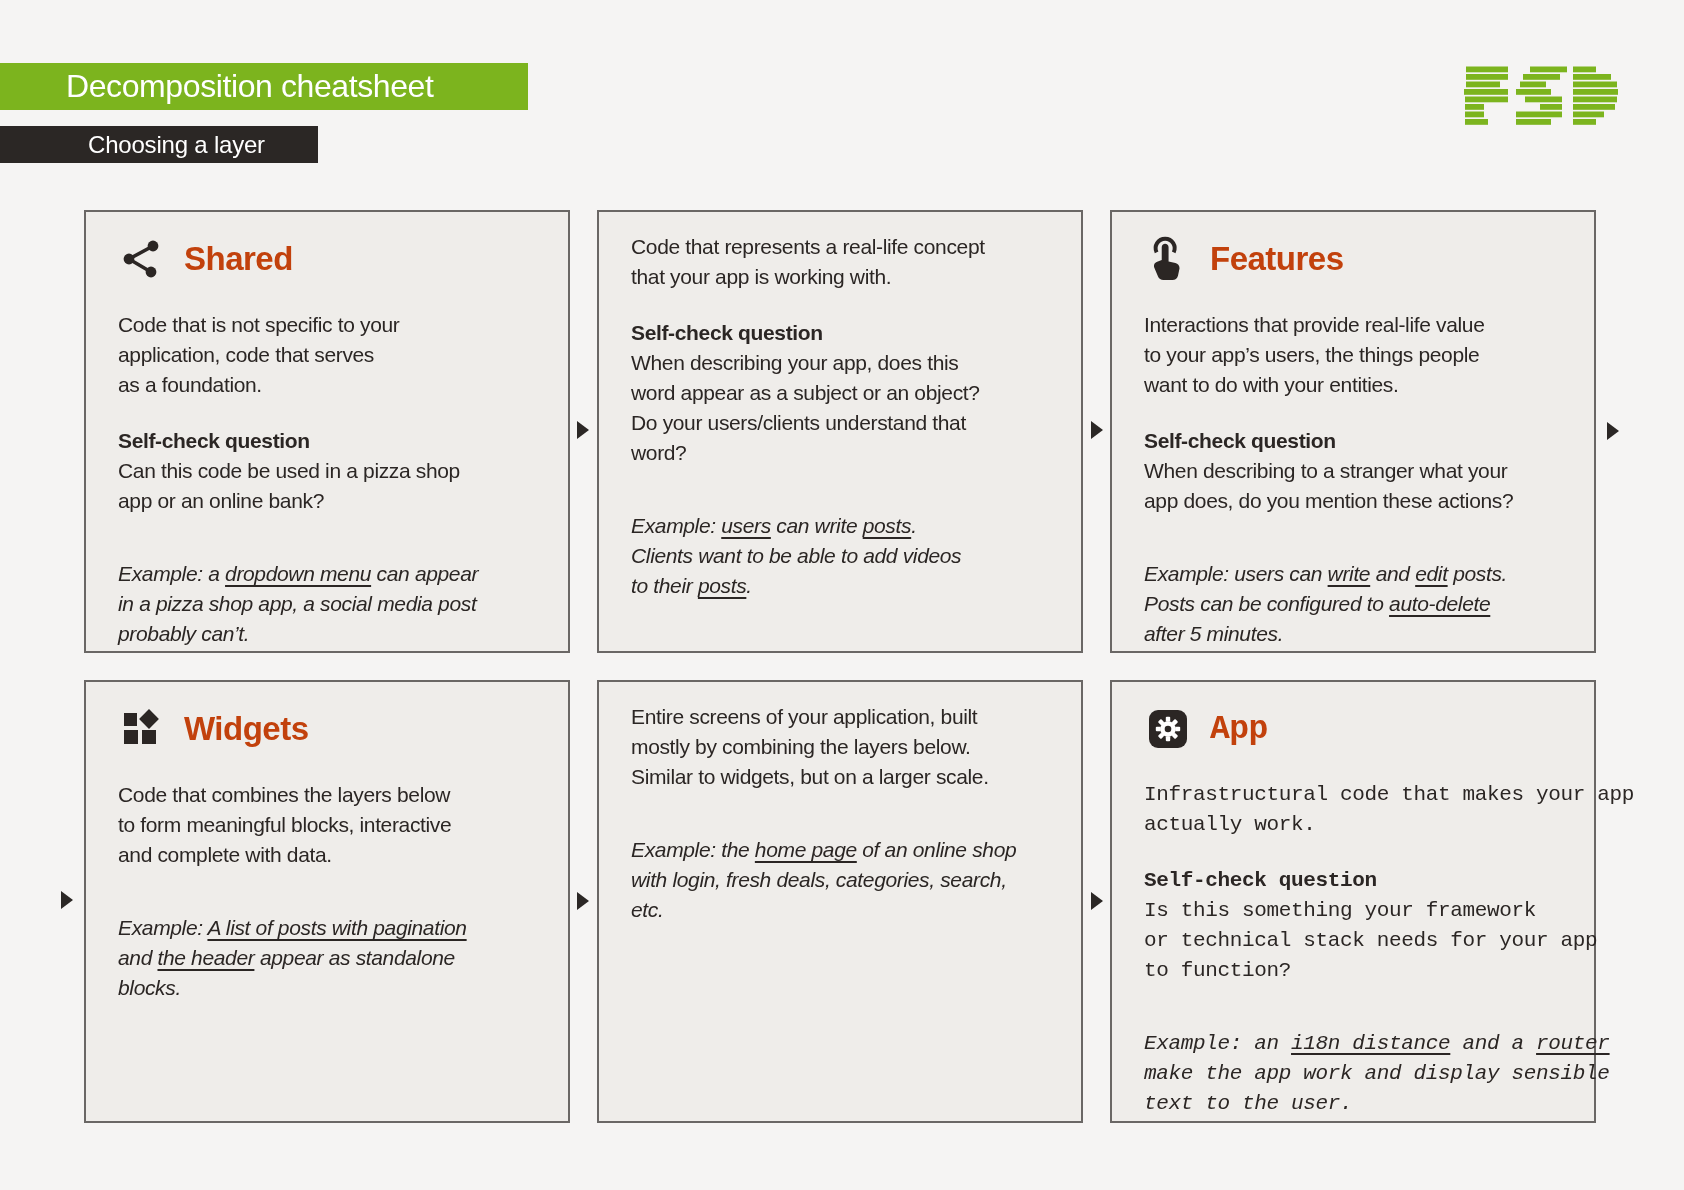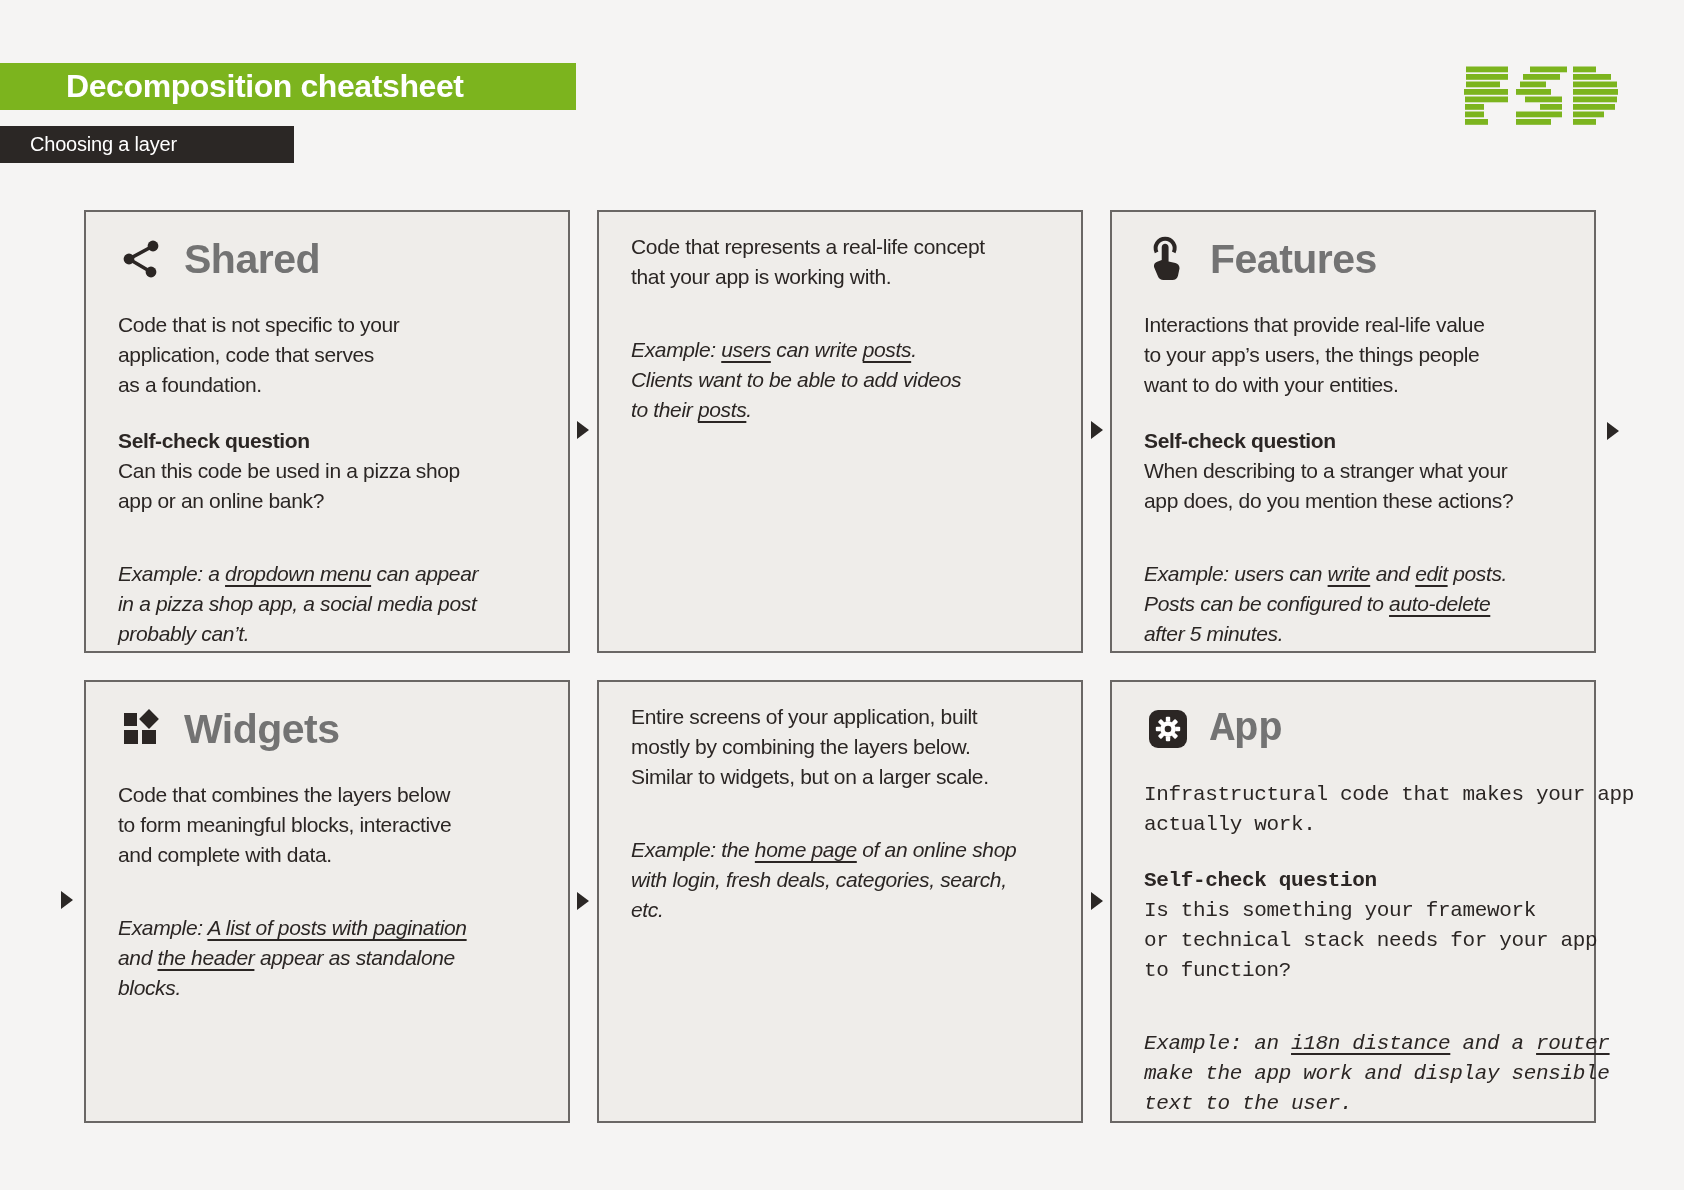--- a/index.html
+++ b/index.html
@@ -17,32 +17,32 @@
     color:var(--dark);
   }
   .page{
     position:relative;
     width:1684px;height:1190px;
     background:var(--page-bg);
     overflow:hidden;
   }
   
   .title-bar{
-    position:absolute;left:0;top:63px;width:576px;height:47px;
+    position:absolute;left:0;top:63px;width:528px;height:47px;
     background:var(--green);
     display:flex;align-items:center;
     padding-left:66px;
-    color:#fff;font-size:32px;font-weight:700;letter-spacing:-0.4px;
+    color:#fff;font-size:32px;font-weight:400;letter-spacing:-0.4px;
   }
   .subtitle-bar{
-    position:absolute;left:0;top:126px;width:294px;height:37px;
+    position:absolute;left:0;top:126px;width:318px;height:37px;
     background:var(--bar-dark);
     display:flex;align-items:center;
-    padding-left:30px;
-    color:#fff;font-size:20px;font-weight:400;letter-spacing:-0.2px;
+    padding-left:88px;
+    color:#fff;font-size:24px;font-weight:400;letter-spacing:-0.2px;
   }
   .logo{
     position:absolute;left:1464px;top:66px;width:154px;height:60px;
   }
   .logo rect{fill:var(--green);}
   
   .card{
     position:absolute;
     width:486px;height:443px;
     background:var(--card-bg);
@@ -60,21 +60,21 @@
   }
   .iconbox{
     width:48px;height:48px;flex:0 0 48px;
     display:flex;align-items:center;justify-content:center;
     margin-right:18px;
   }
   .iconbox svg{display:block;}
   .icon-fill{fill:var(--dark);}
   .icon-stroke{stroke:var(--dark);fill:none;}
   .card-title{
-    font-size:41px;font-weight:700;letter-spacing:-0.5px;color:#737373;
+    font-size:33px;font-weight:700;letter-spacing:-0.5px;color:#c2410c;
   }
   .desc,.check,.example{
     font-size:21px;line-height:30px;letter-spacing:-0.35px;
     white-space:pre;
   }
   .desc{margin-bottom:26px;}
   .check{margin-bottom:12px;}
   .check .label{font-weight:700;}
   .example{font-style:italic;margin-top:43px;}
   .example u{
@@ -157,20 +157,25 @@
 <span>Can this code be used in a pizza shop
 app or an online bank?</span></div>
     <div class="example"><span>Example: a </span><u>dropdown menu</u><span> can appear
 in a pizza shop app, a social media post
 probably can’t.</span></div>
   </div>
 
   <div class="card c2">
     <div class="desc">Code that represents a real-life concept
 that your app is working with.</div>
+    <div class="check"><span class="label">Self-check question</span>
+<span>When describing your app, does this
+word appear as a subject or an object?
+Do your users/clients understand that
+word?</span></div>
     <div class="example"><span>Example: </span><u>users</u><span> can write </span><u>posts</u><span>.
 Clients want to be able to add videos
 to their </span><u>posts</u><span>.</span></div>
   </div>
 
   <div class="card c3">
     <div class="titlerow">
       <span class="iconbox">
         <svg width="38" height="47" viewBox="0 0 40 48">
           <path class="icon-stroke" stroke-width="4.2" d="M8 16.4 A10 10 0 1 1 26 16.4"></path>

